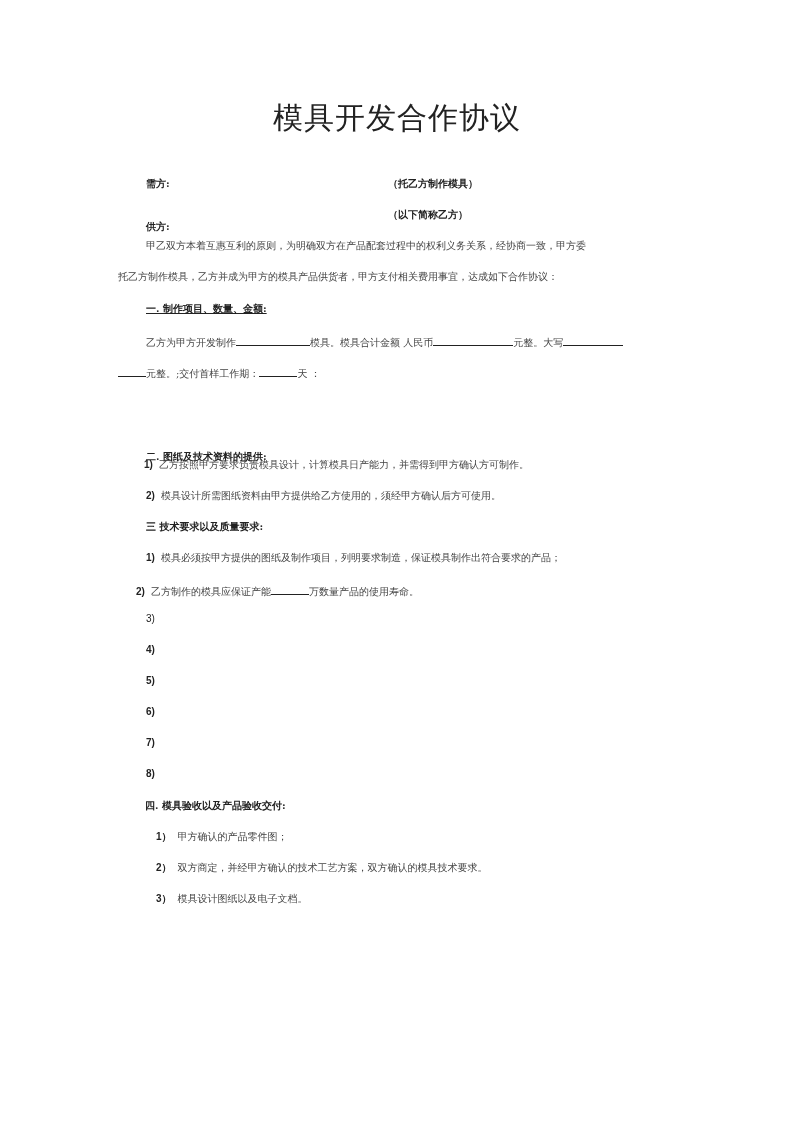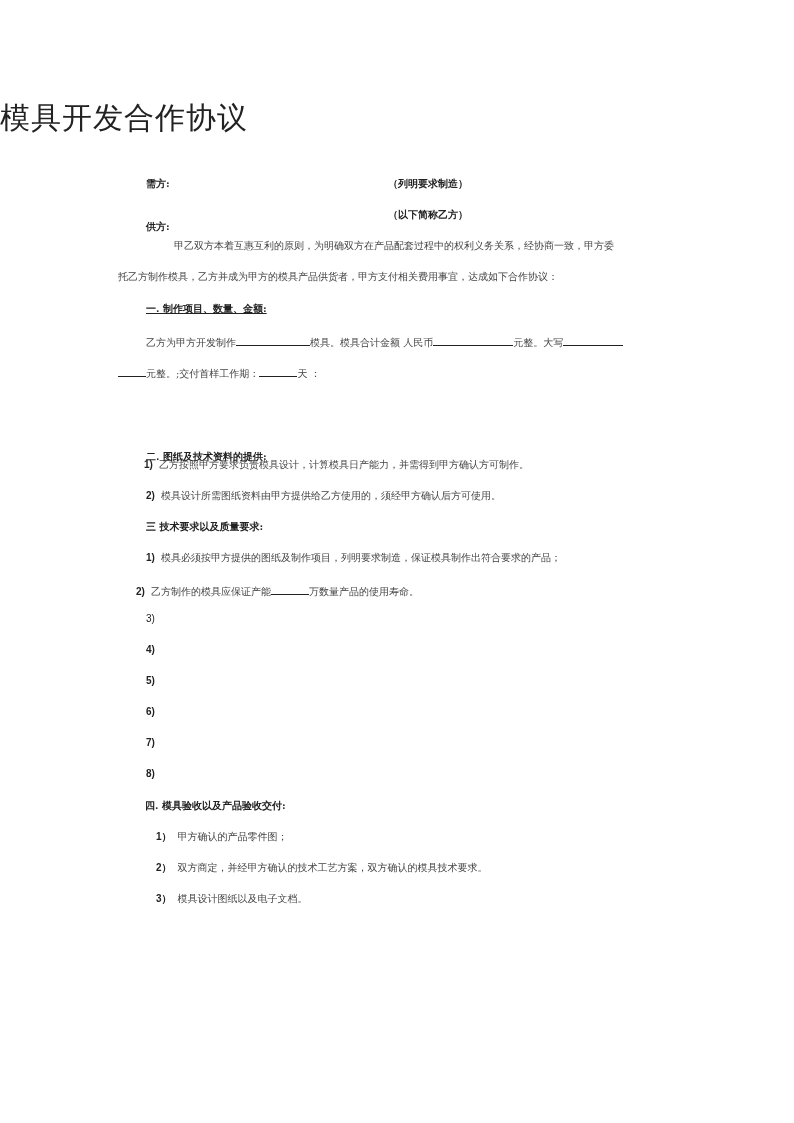--- a/index.html
+++ b/index.html
@@ -1,36 +1,36 @@
 <!DOCTYPE html>
 <html><head>
   <meta charset="utf-8">
   <style>
     html, body { margin: 0; padding: 0; background: #ffffff; }
     body { width: 794px; height: 1123px; position: relative; overflow: hidden;
            font-family: "DejaVu Serif", "Liberation Serif", serif; color: #333; }
-    .title { position: absolute; top: 98px; left: 0; width: 794px; text-align: left;
+    .title { position: absolute; top: 98px; left: 0; width: 794px; text-align: center;
              font-size: 30px; color: #222; letter-spacing: 1px; }
     .line { position: absolute; font-size: 10px; color: #444; white-space: nowrap; }
     .bold { font-weight: bold; color: #222; }
     .num { font-family: "Liberation Sans", "DejaVu Sans", sans-serif; font-weight: bold; color: #222; margin-right: 6px; }
     .blank { display: inline-block; border-bottom: 1px solid #222; height: 12px; vertical-align: baseline; }
   </style>
 </head>
 <body>
 
 <div>
   <div class="title">模具开发合作协议</div>
 
   <div class="line bold" style="top:177px; left:146px;">需方:</div>
-  <div class="line bold" style="top:177px; left:388px;">（列明要求制造）</div>
+  <div class="line bold" style="top:177px; left:388px;">（托乙方制作模具）</div>
   <div class="line bold" style="top:208px; left:146px;margin-top:12px;">供方:</div>
   <div class="line bold" style="top:208px; left:388px;">（以下简称乙方）</div>
 
-  <div class="line" style="top:239px; left:146px;margin-left:28px;">甲乙双方本着互惠互利的原则，为明确双方在产品配套过程中的权利义务关系，经协商一致，甲方委</div>
+  <div class="line" style="top:239px; left:146px;">甲乙双方本着互惠互利的原则，为明确双方在产品配套过程中的权利义务关系，经协商一致，甲方委</div>
   <div class="line" style="top:270px; left:118px;">托乙方制作模具，乙方并成为甲方的模具产品供货者，甲方支付相关费用事宜，达成如下合作协议：</div>
 
   <div class="line bold" style="top:302px; left:146px;text-decoration:underline;">一. 制作项目、数量、金额:</div>
   <div class="line" style="top:333px; left:146px;">
     <span>乙方为甲方开发制作</span><span class="blank" style="width:74px;"></span><span>模具。模具合计金额 人民币</span><span class="blank" style="width:80px;"></span><span>元整。大写</span><span class="blank" style="width:60px;"></span>
   </div>
   <div class="line" style="top:364px; left:118px;">
     <span class="blank" style="width:28px;"></span><span>元整。;交付首样工作期：</span><span class="blank" style="width:38px;"></span><span>天 ：</span>
   </div>
 

